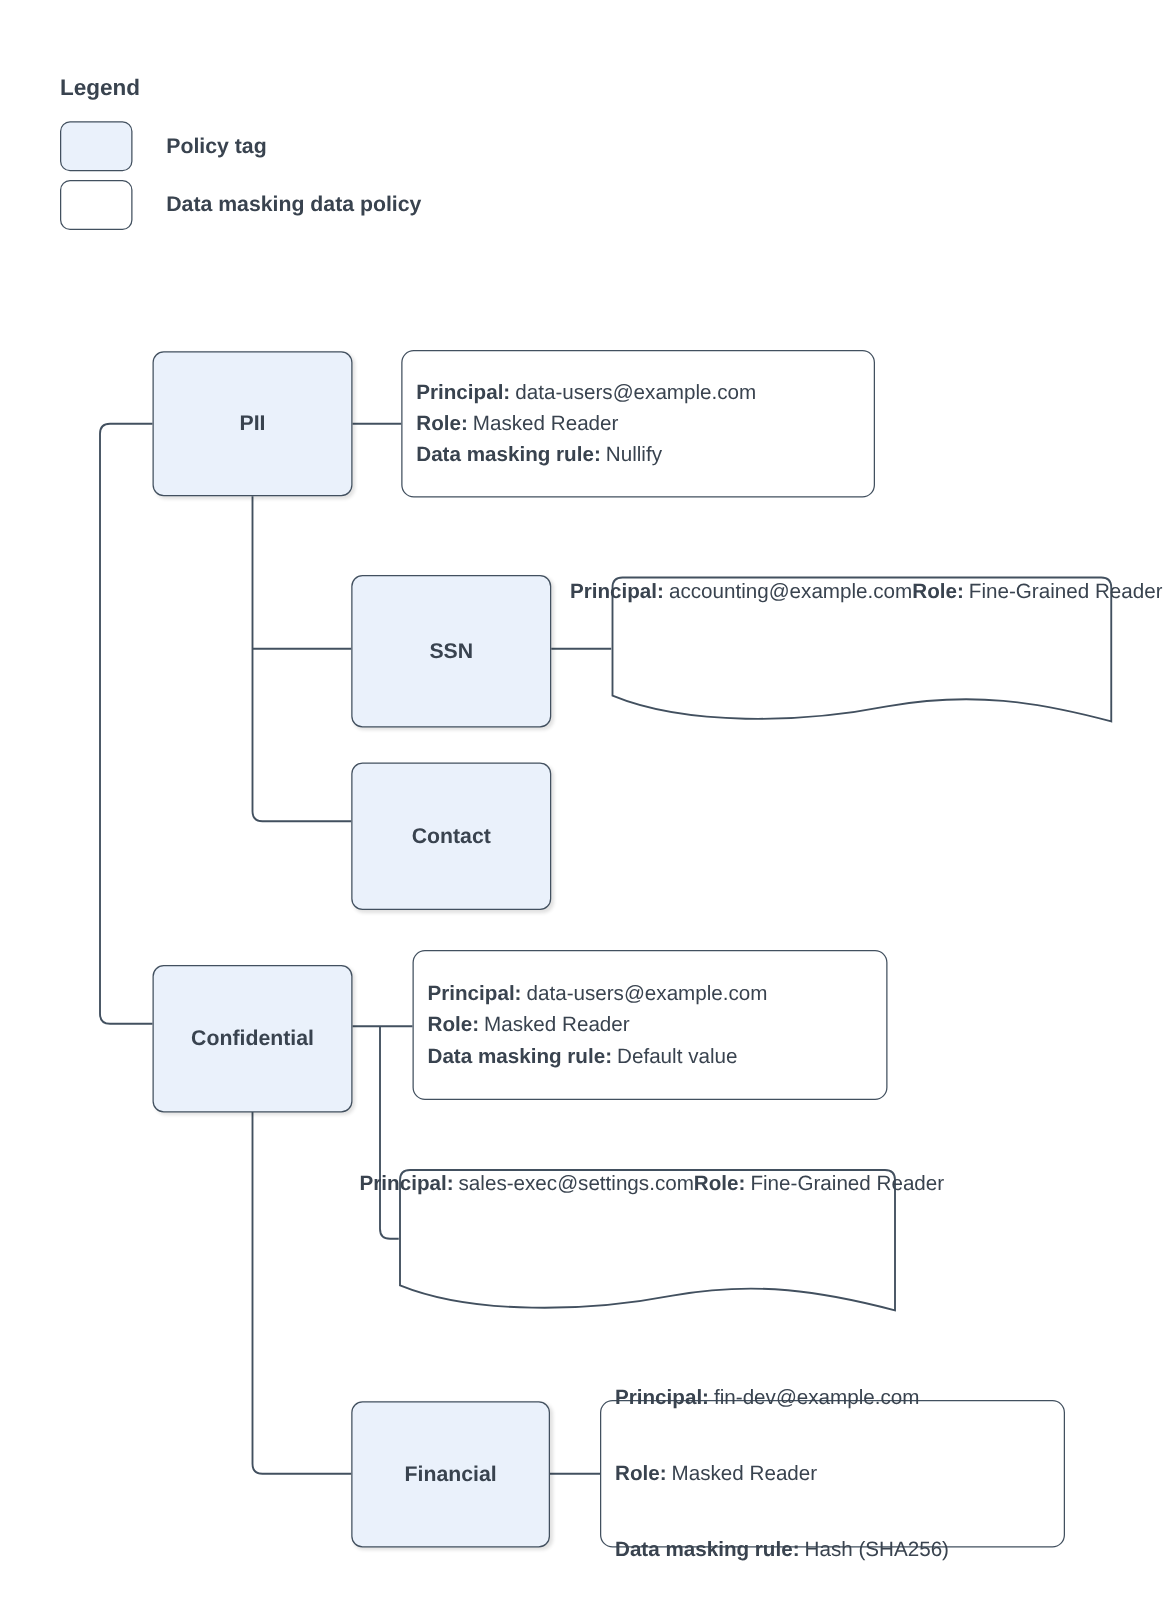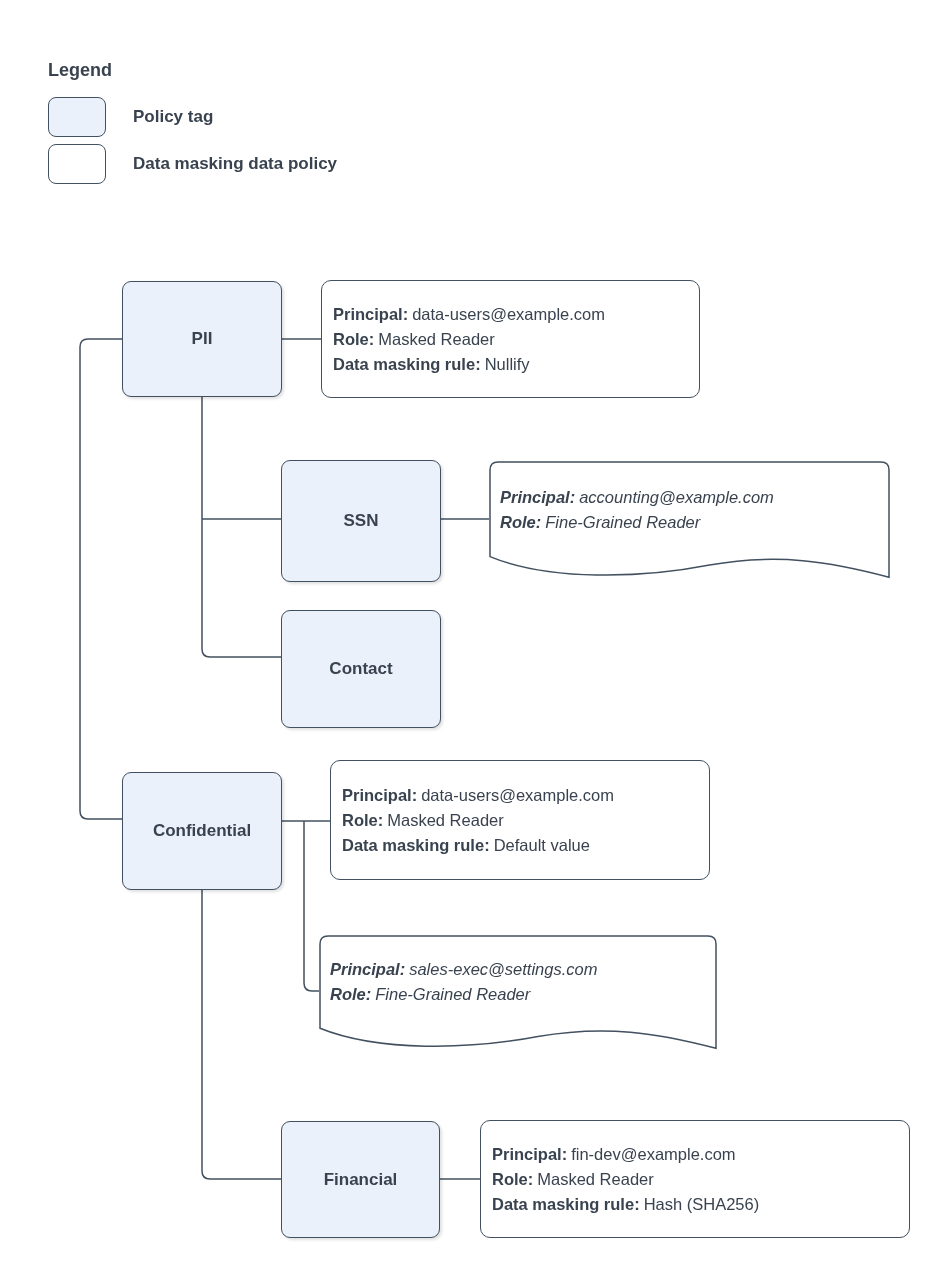--- a/index.html
+++ b/index.html
@@ -38,22 +38,22 @@
   
   .card{
     position:absolute;background:var(--card-fill);border:1.5px solid var(--stroke);
     border-radius:10px;box-sizing:border-box;display:flex;flex-direction:column;justify-content:center;
     padding-left:11px;padding-right:4px;
   }
   .pline{font-size:16.5px;line-height:25px;white-space:nowrap;}
   .pline .k{font-weight:bold;margin-right:4px;}
 
   
-  .doc-card{position:absolute;display:flex;flex-direction:column;justify-content:center;
-    padding-left:11px;padding-right:4px;padding-bottom:24px;box-sizing:border-box;font-style:italic;}
+  .doc-card{position:absolute;display:flex;flex-direction:row;justify-content:center;
+    padding-left:11px;padding-right:4px;padding-bottom:24px;box-sizing:border-box;}
   .doc-bg{position:absolute;left:0;top:0;overflow:visible;}
   .doc-bg path{fill:var(--card-fill);stroke:var(--stroke);stroke-width:1.5;}
   .doc-card .pline{position:relative;}
 </style>
 </head>
 <body>
 
 <div class="canvas">
 
   <svg class="connectors" aria-hidden="true">
@@ -91,21 +91,21 @@
     <div class="pline"><span class="k">Role:</span><span>Masked Reader</span></div>
     <div class="pline"><span class="k">Data masking rule:</span><span>Nullify</span></div>
   </div>
 
   <div class="card" style="left:330px;top:760px;width:380px;height:120px;">
     <div class="pline"><span class="k">Principal:</span><span>data-users@example.com</span></div>
     <div class="pline"><span class="k">Role:</span><span>Masked Reader</span></div>
     <div class="pline"><span class="k">Data masking rule:</span><span>Default value</span></div>
   </div>
 
-  <div class="card" style="left:480px;top:1120px;width:430px;height:118px;">
+  <div class="card" style="left:480px;top:1120px;width:372px;height:118px;gap:36px;">
     <div class="pline"><span class="k">Principal:</span><span>fin-dev@example.com</span></div>
     <div class="pline"><span class="k">Role:</span><span>Masked Reader</span></div>
     <div class="pline"><span class="k">Data masking rule:</span><span>Hash (SHA256)</span></div>
   </div>
 
   <div class="doc-card" style="left:489px;top:461px;width:401px;height:121px;">
     <svg class="doc-bg" width="401" height="121" viewBox="0 0 401 121">
         <path class="doc-path" d="M 9 1 L 392 1 Q 400 1 400 9 L 400 116.16 C 340.84999999999997 100.42999999999999 288.71999999999997 91.96000000000001 220.55 104.06 C 152.38 117.36999999999999 60.15 120 1 95.59 L 1 9 Q 1 1 9 1 Z"></path>
       </svg>
     <div class="pline"><span class="k">Principal:</span><span>accounting@example.com</span></div>

